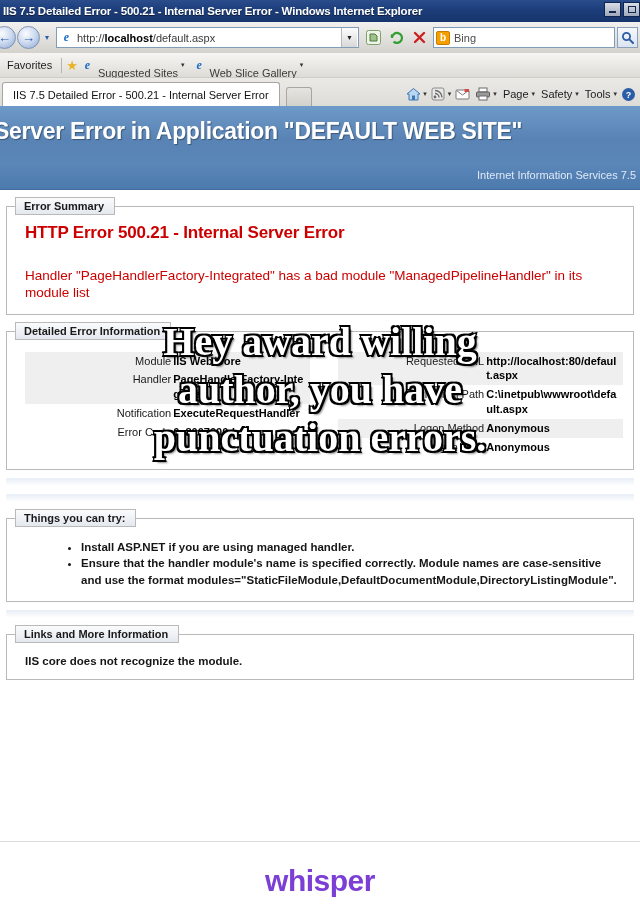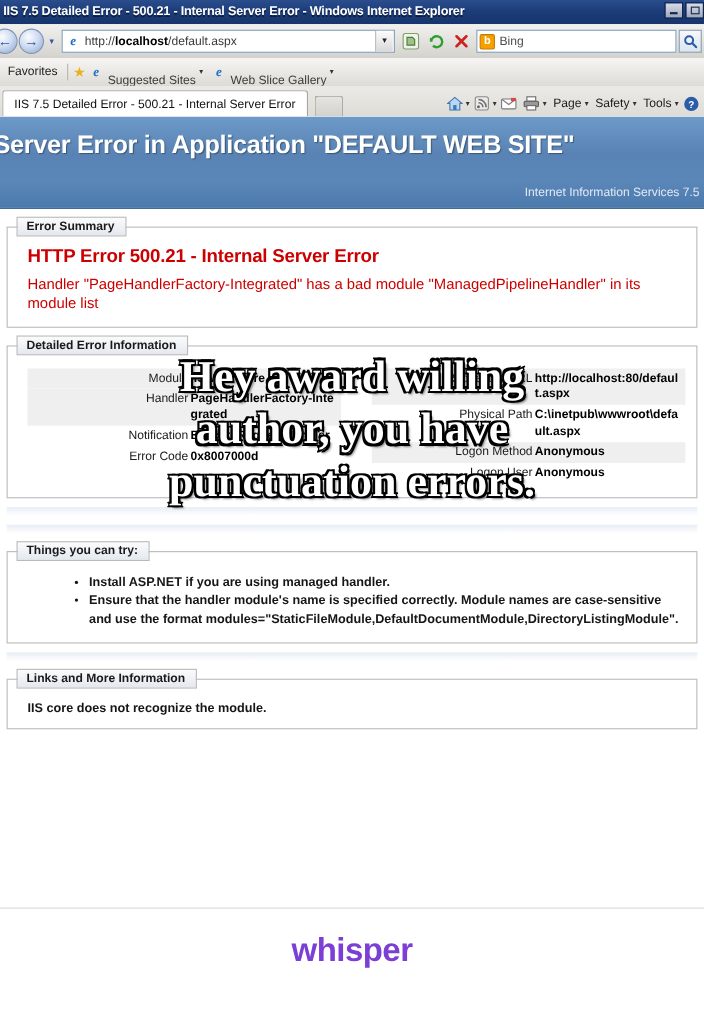--- a/index.html
+++ b/index.html
@@ -178,21 +178,21 @@
   .legend {
     position: absolute; left: 8px; top: -10px;
     background: linear-gradient(180deg, #fbfbfc 0%, #e4e8ef 100%);
     border: 1px solid #b9b9b9;
     font-size: 11px; font-weight: bold; color: #1a1a1a;
     padding: 2px 10px 2px 8px;
     white-space: nowrap;
   }
   .err-h1 {
     color: #cc0000; font-size: 17px; font-weight: bold;
-    letter-spacing: -0.2px; margin-bottom: 7px; white-space: nowrap;
+    letter-spacing: -0.2px; margin-bottom: 24px; white-space: nowrap;
   }
   .err-p {
     color: #cc0000; font-size: 13.5px; line-height: 1.28;
   }
 
   
   .detail-grid { display: flex; gap: 28px; margin-top: 4px; }
   .detail-col { flex: 1 1 0; min-width: 0; }
   .drow { display: flex; font-size: 11px; line-height: 1.35; padding: 2px 0; }
   .drow.shaded { background: #efefef; }
@@ -221,21 +221,21 @@
     paint-order: stroke fill;
     text-shadow:
       2px 2px 0 #000, -2px -2px 0 #000,
       2px -2px 0 #000, -2px 2px 0 #000,
       3px 3px 2px rgba(0,0,0,.45);
     white-space: nowrap;
   }
 
   
   .whisper-band {
-    position: absolute; left: 0; bottom: 16px; width: 640px; height: 79px;
+    position: absolute; left: 0; bottom: 0; width: 640px; height: 79px;
     background: #ffffff;
     border-top: 1px solid #dadada;
     display: flex; align-items: center; justify-content: center;
   }
   .whisper-word {
     font-size: 30px; font-weight: bold; color: #7c3fd6;
     letter-spacing: -0.5px;
   }
 </style>
 </head>

